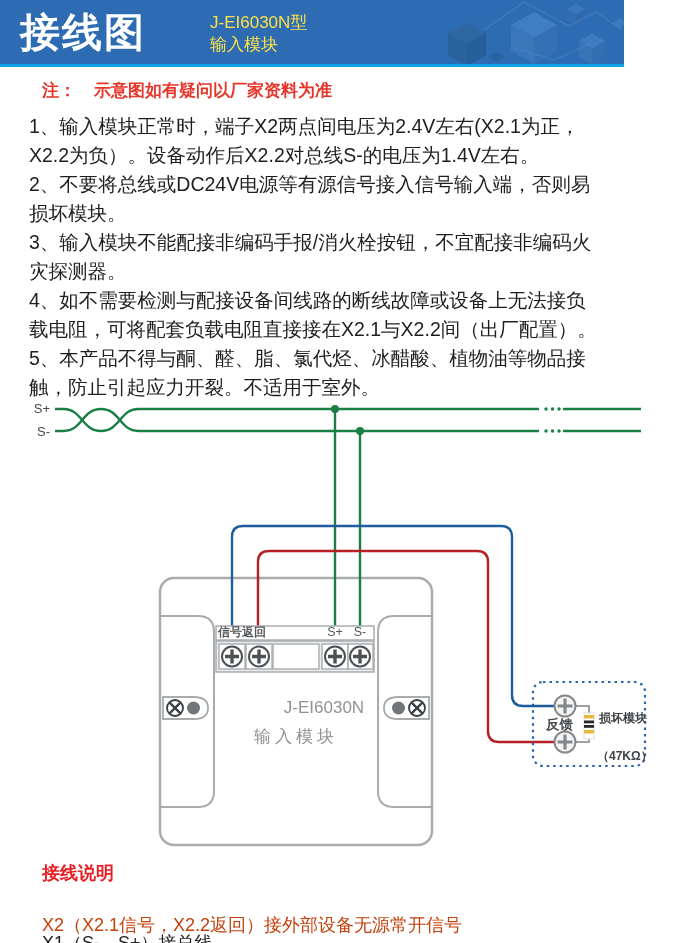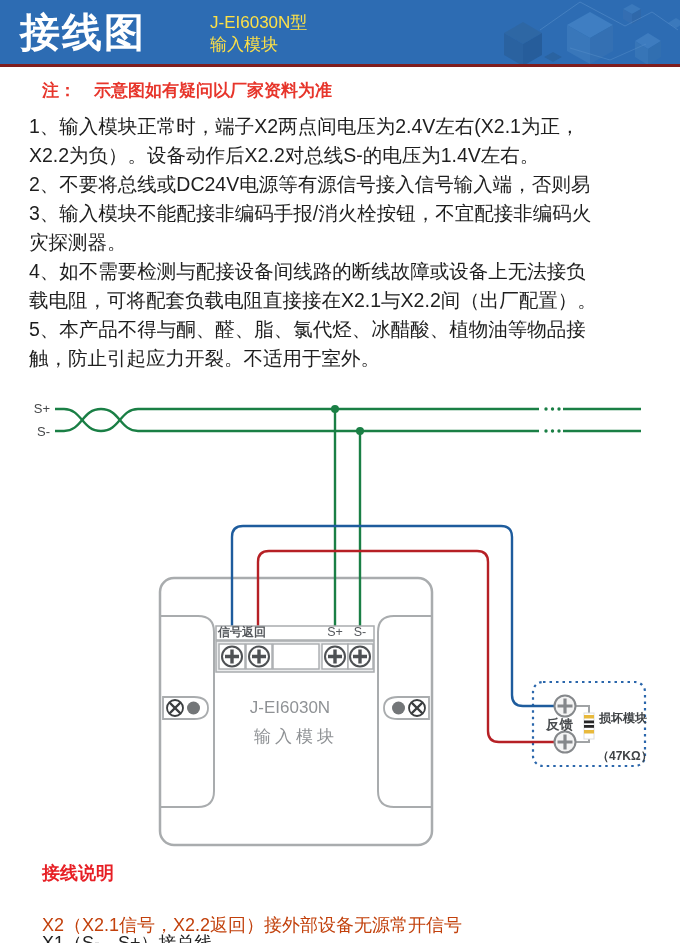--- a/index.html
+++ b/index.html
@@ -1,38 +1,38 @@
 <!DOCTYPE html>
 <html><head>
 <meta charset="utf-8">
 <style>
   html,body{margin:0;padding:0;background:#fff;}
   .page{position:relative;width:680px;height:943px;background:#ffffff;overflow:hidden;
         font-family:"Liberation Sans","DejaVu Sans",sans-serif;}
   
-  .header{position:absolute;left:0;top:0;width:680px;height:64px;background:#2d6cb3;
-          border-bottom:3px solid #7f1d1d;}
+  .header{position:absolute;left:0;top:0;width:624px;height:64px;background:#2d6cb3;
+          border-bottom:3px solid #0ea5e9;}
   .header-deco{position:absolute;right:0;top:0;width:260px;height:64px;}
   .header-title{position:absolute;left:20px;top:10px;margin:0;color:#fff;font-size:40px;
                 font-weight:bold;letter-spacing:2px;line-height:44px;}
   .header-sub{position:absolute;left:167px;top:12px;color:#fde047;font-size:17px;line-height:22px;margin-left:43px;}
   
   .note{position:absolute;left:42px;top:79px;font-size:17px;font-weight:bold;color:#e7352b;}
   .note .note-text{margin-left:18px;}
   
   .instructions{position:absolute;left:29px;top:112px;width:630px;font-size:19.5px;
                 line-height:29px;color:#1e1e1e;font-weight:500;}
   
   .diagram{position:absolute;left:0;top:0;width:680px;height:943px;}
   .diagram svg{position:absolute;left:0;top:395px;}
   .dlabel{position:absolute;color:#46484a;font-size:13px;line-height:15px;}
   .dlabel.right{text-align:right;}
   .term-labels{position:absolute;left:218px;top:626px;font-size:12px;color:#55585c;line-height:13px;font-weight:bold;}
   .term-s{position:absolute;top:626px;width:24px;text-align:center;font-size:12.5px;color:#55585c;line-height:13px;}
-  .module-model{position:absolute;left:160px;top:698px;width:260px;text-align:center;
+  .module-model{position:absolute;left:160px;top:698px;width:328px;text-align:center;
                 font-size:17px;color:#8f9295;line-height:20px;}
   .module-name{position:absolute;left:160px;top:727px;width:272px;text-align:center;
                font-size:17px;color:#8f9295;letter-spacing:4px;line-height:20px;}
   .fb-label{position:absolute;left:546px;top:716px;font-size:13.5px;font-weight:bold;color:#4a4d50;}
   .res-name{position:absolute;left:599px;top:712px;font-size:12px;font-weight:bold;color:#3f4245;line-height:13px;}
   .res-value{position:absolute;left:597px;top:726px;font-size:12px;font-weight:bold;color:#3f4245;line-height:13px;margin-top:24px;}
   
   .footer-title{position:absolute;left:42px;top:861px;font-size:18px;font-weight:bold;color:#e71f25;}
   .footer-line1{position:absolute;left:42px;top:887px;font-size:18px;color:#222;margin-top:44px;}
   .footer-line2{position:absolute;left:42px;top:913px;font-size:18px;color:#c2410c;}
@@ -76,20 +76,21 @@
   </div>
 
   <div class="note">
     <span>注：</span><span class="note-text">示意图如有疑问以厂家资料为准</span>
   </div>
 
   <div class="instructions">
     <div>1、输入模块正常时，端子X2两点间电压为2.4V左右(X2.1为正，</div>
     <div>X2.2为负）。设备动作后X2.2对总线S-的电压为1.4V左右。</div>
     <div>2、不要将总线或DC24V电源等有源信号接入信号输入端，否则易</div>
+    <div>损坏模块。</div>
     <div>3、输入模块不能配接非编码手报/消火栓按钮，不宜配接非编码火</div>
     <div>灾探测器。</div>
     <div>4、如不需要检测与配接设备间线路的断线故障或设备上无法接负</div>
     <div>载电阻，可将配套负载电阻直接接在X2.1与X2.2间（出厂配置）。</div>
     <div>5、本产品不得与酮、醛、脂、氯代烃、冰醋酸、植物油等物品接</div>
     <div>触，防止引起应力开裂。不适用于室外。</div>
   </div>
 
   <div class="diagram">
     <svg width="680" height="465" viewBox="0 395 680 465">

